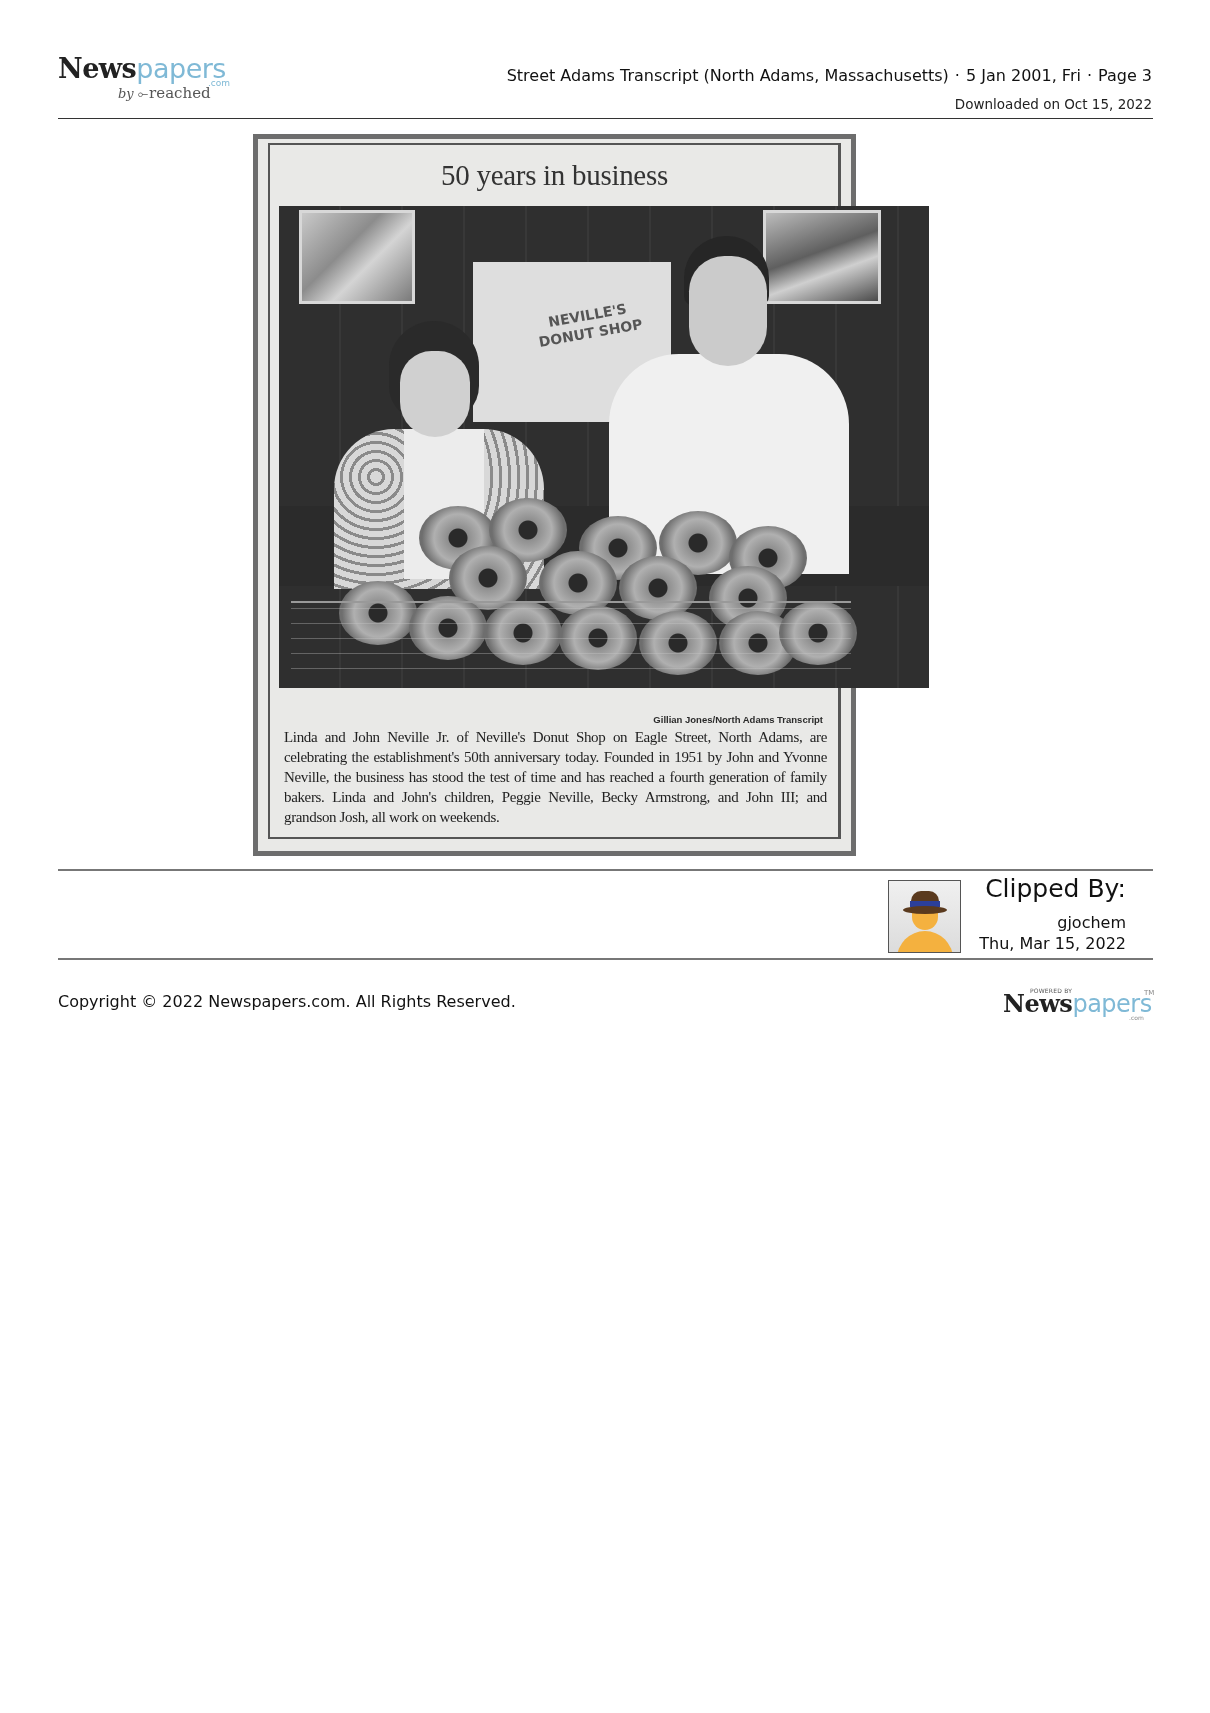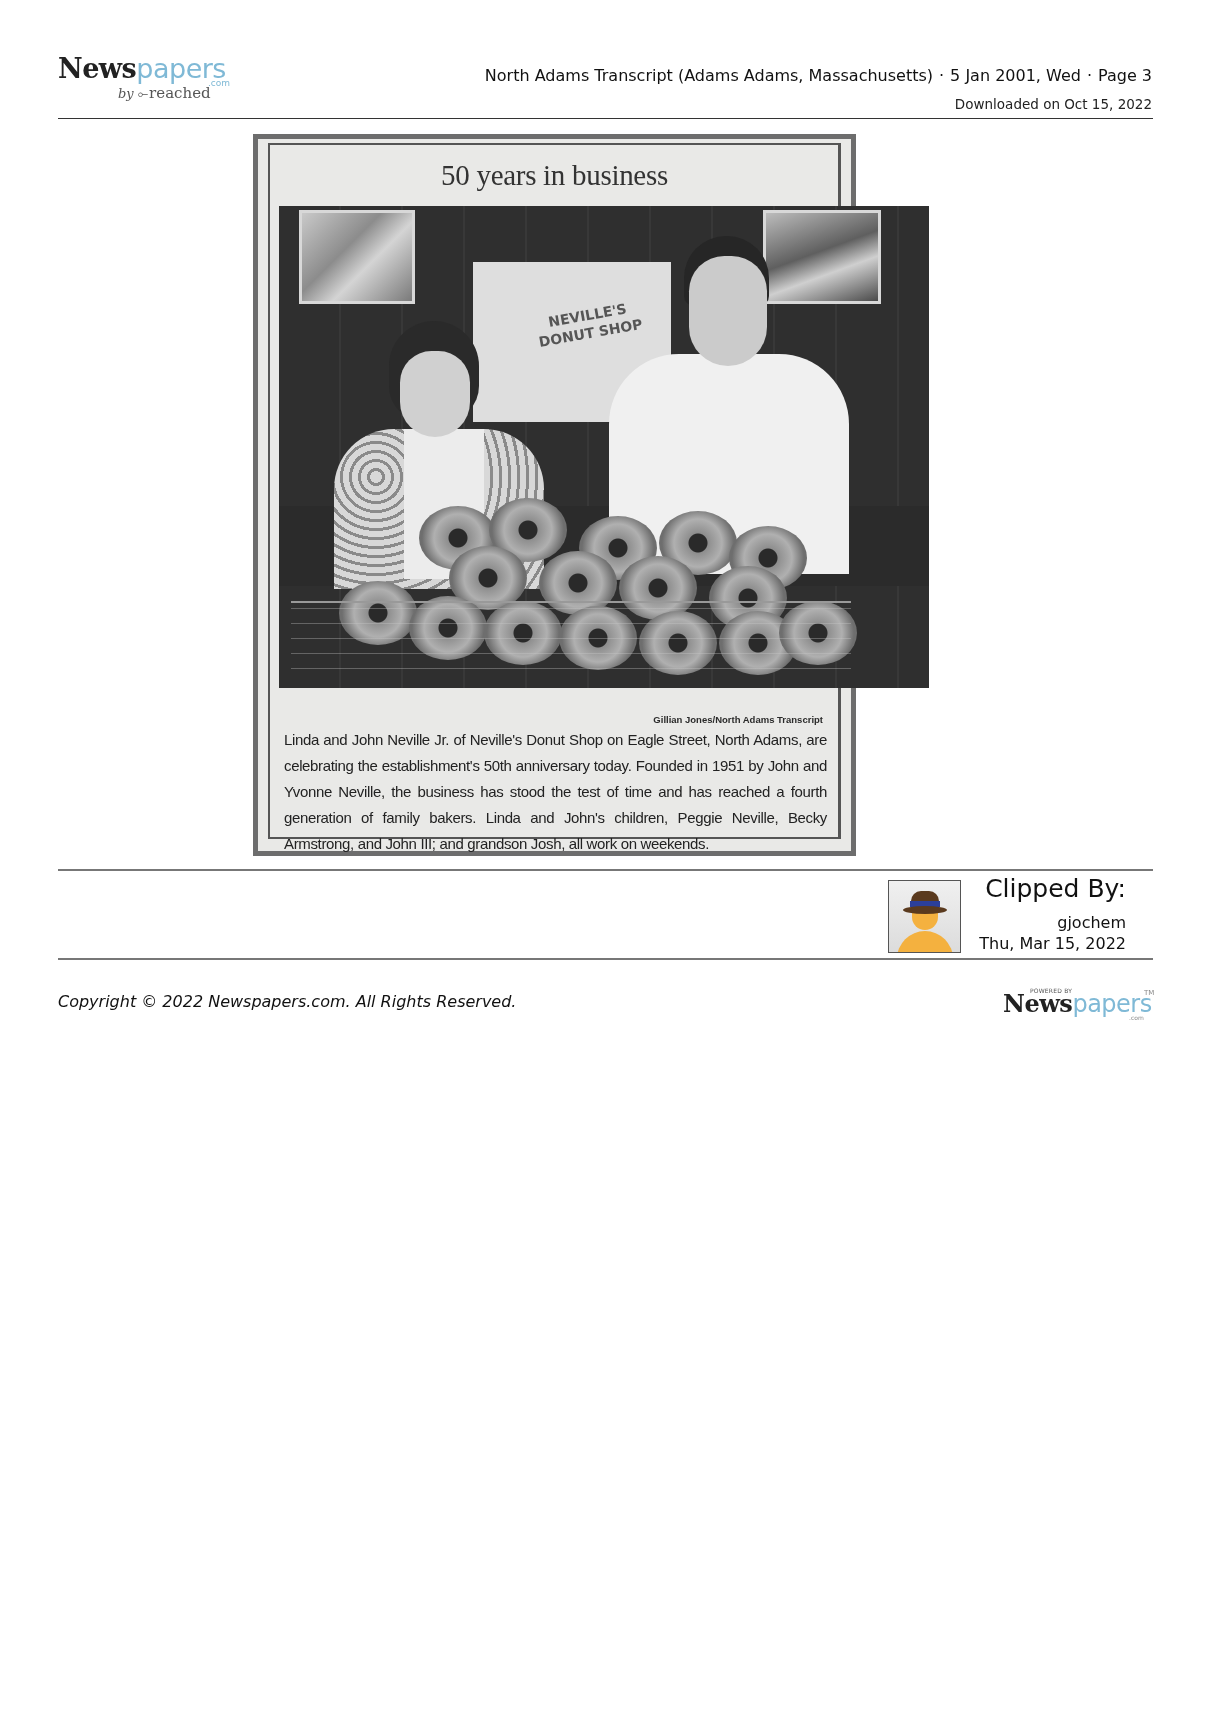--- a/index.html
+++ b/index.html
@@ -71,61 +71,61 @@
   .photo .donuts { position: absolute; left: 40px; top: 300px; width: 520px; height: 175px; }
   .photo .donut { position: absolute; width: 78px; height: 64px; border-radius: 50%;
       background: radial-gradient(circle, #2a2a2a 0 9px, #8e8e8e 10px, #b0b0b0 24px, #6e6e6e 36px); }
   .photo .basket { position: absolute; left: 12px; top: 395px; width: 560px; height: 80px;
       border-top: 2px solid #999;
       background: repeating-linear-gradient(0deg, transparent 0 14px, rgba(200,200,200,0.35) 14px 15px); }
 
   .credit { position: absolute; right: 28px; top: 575px; font-family: "Liberation Sans", sans-serif;
       font-weight: bold; font-size: 9.5px; color: #2b2b2b; margin-left: 7px; }
   .caption { position: absolute; left: 26px; right: 24px; top: 588px;
-      font-family: Liberation Sans, sans-serif; font-size: 15px; line-height: 26px;
+      font-family: Liberation Serif, serif; font-size: 15px; line-height: 20px;
       color: #222; text-align: justify; letter-spacing: -0.35px; font-stretch: condensed; }
 
   
   .avatar { position: absolute; left: 888px; top: 880px; width: 73px; height: 73px;
             border: 1px solid #555; background: linear-gradient(#f0f0f0, #dcdcdc); overflow: hidden; box-sizing: border-box; }
   .avatar .brim { position: absolute; left: 14px; top: 25px; width: 44px; height: 8px;
             background: #5a3a1e; border-radius: 50%; }
   .avatar .crown { position: absolute; left: 22px; top: 10px; width: 28px; height: 18px;
             background: #5a3a1e; border-radius: 10px 10px 2px 2px; }
   .avatar .band { position: absolute; left: 21px; top: 20px; width: 30px; height: 6px; background: #2b3f9a; }
   .avatar .head { position: absolute; left: 23px; top: 31px; width: 26px; height: 18px;
             background: #f4b13f; border-radius: 0 0 13px 13px; }
   .avatar .torso { position: absolute; left: 8px; top: 50px; width: 56px; height: 30px;
             background: #f4b13f; border-radius: 28px 28px 0 0; }
 
   .clipped-label { position: absolute; right: 84px; top: 874px; font-size: 25px; color: #111; }
   .clipped-user { position: absolute; right: 84px; top: 913px; font-size: 16px; font-weight: normal; color: #111; }
   .clipped-date { position: absolute; right: 84px; top: 934px; font-size: 16px; color: #111; }
 
   
-  .copyright { position: absolute; left: 58px; top: 992px; font-size: 16px; color: #111; font-style: italic; }
+  .copyright { position: absolute; left: 58px; top: 992px; font-size: 16px; color: #111; }
   .powered { position: absolute; left: 1003px; top: 987px; width: 156px; height: 36px; }
   .powered .news { position: absolute; left: 0; top: 2px; font-family: "DejaVu Serif", serif; font-weight: bold;
             font-size: 24px; color: #222; letter-spacing: -0.5px; }
   .powered .papers { font-family: "DejaVu Sans", sans-serif; font-weight: normal; color: #7fb9d6; }
   .powered .pby { position: absolute; left: 27px; top: 0; font-size: 6px; color: #555; letter-spacing: 0.2px; }
   .powered .tm { position: absolute; left: 141px; top: 2px; font-size: 7px; color: #888; }
   .powered .com { position: absolute; left: 126px; top: 27px; font-size: 6px; color: #888; }
 </style>
 </head>
 <body>
 
 <div class="logo">
   <div class="word"><span class="news">News</span><span class="papers">papers</span></div>
   <div class="dotcom">.com</div>
   <div class="byline"><i>by</i><span class="anc-mark">⟜</span><span>reached</span></div>
 </div>
 
 <div class="hdr-info">
-  <span>North Adams Transcript (Adams Adams, Massachusetts)</span><span class="sep">·</span><span>5 Jan 2001, Wed</span><span class="sep">·</span><span>Page 3</span>
+  <span>Street Adams Transcript (North Adams, Massachusetts)</span><span class="sep">·</span><span>5 Jan 2001, Fri</span><span class="sep">·</span><span>Page 3</span>
 </div>
 <div class="hdr-dl">Downloaded on Oct 15, 2022</div>
 
 <div class="rule r1"></div>
 
 <div class="clip">
   <div class="clip-inner">
     <div class="frame-line"></div>
     <div class="headline">50 years in business</div>
 

